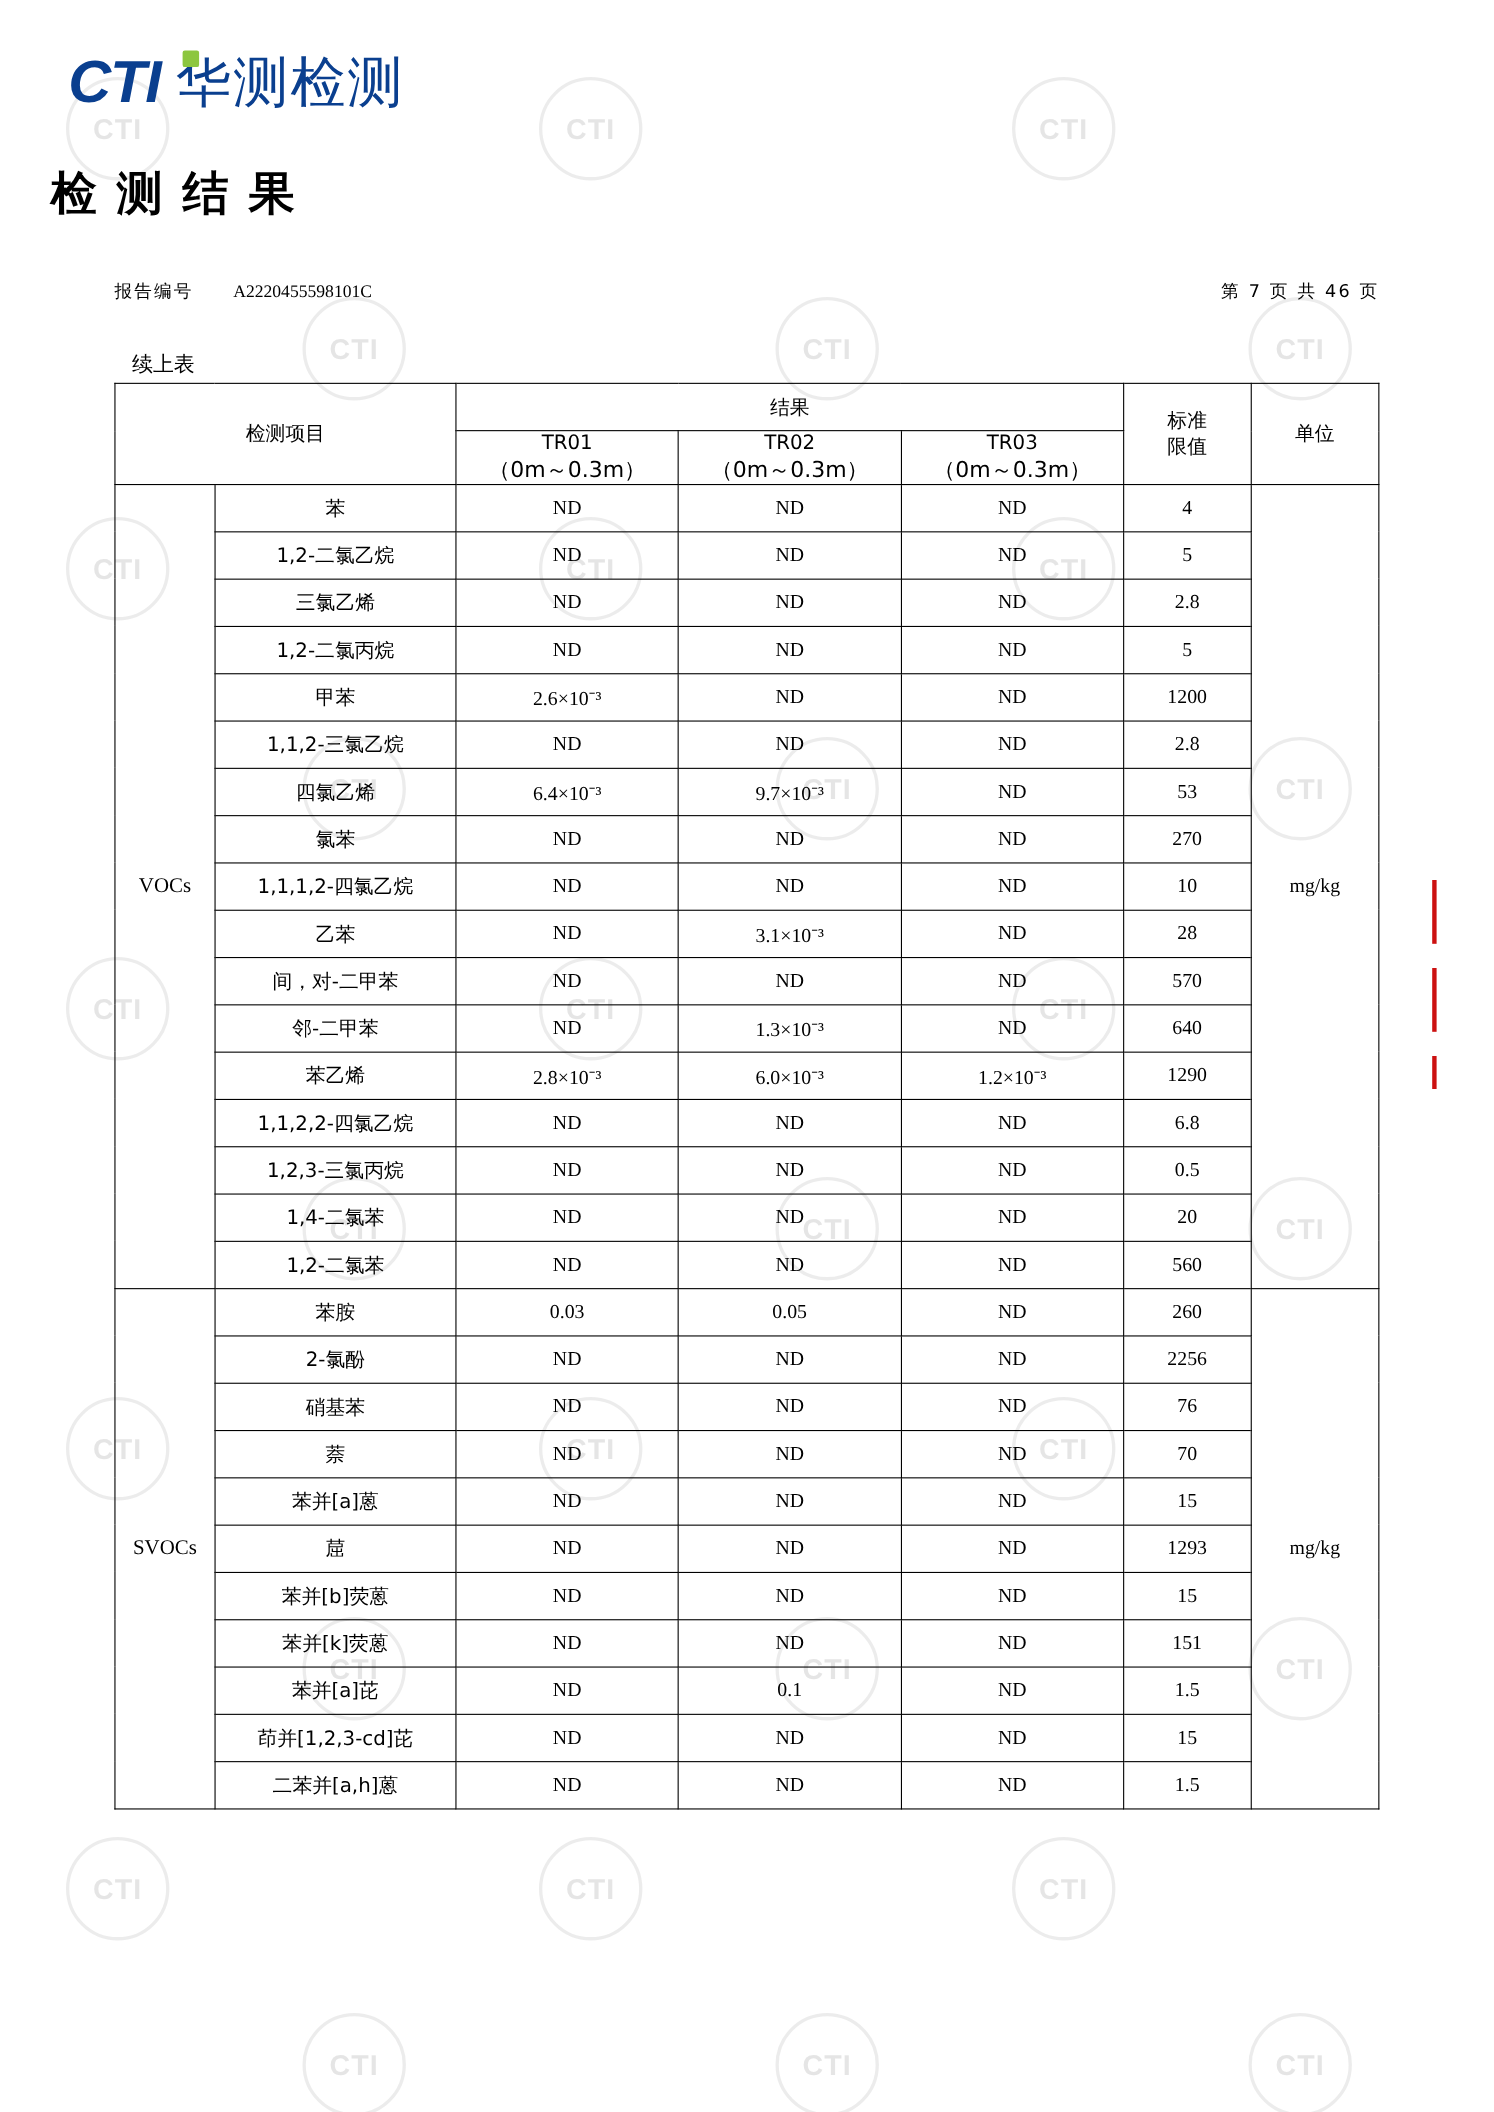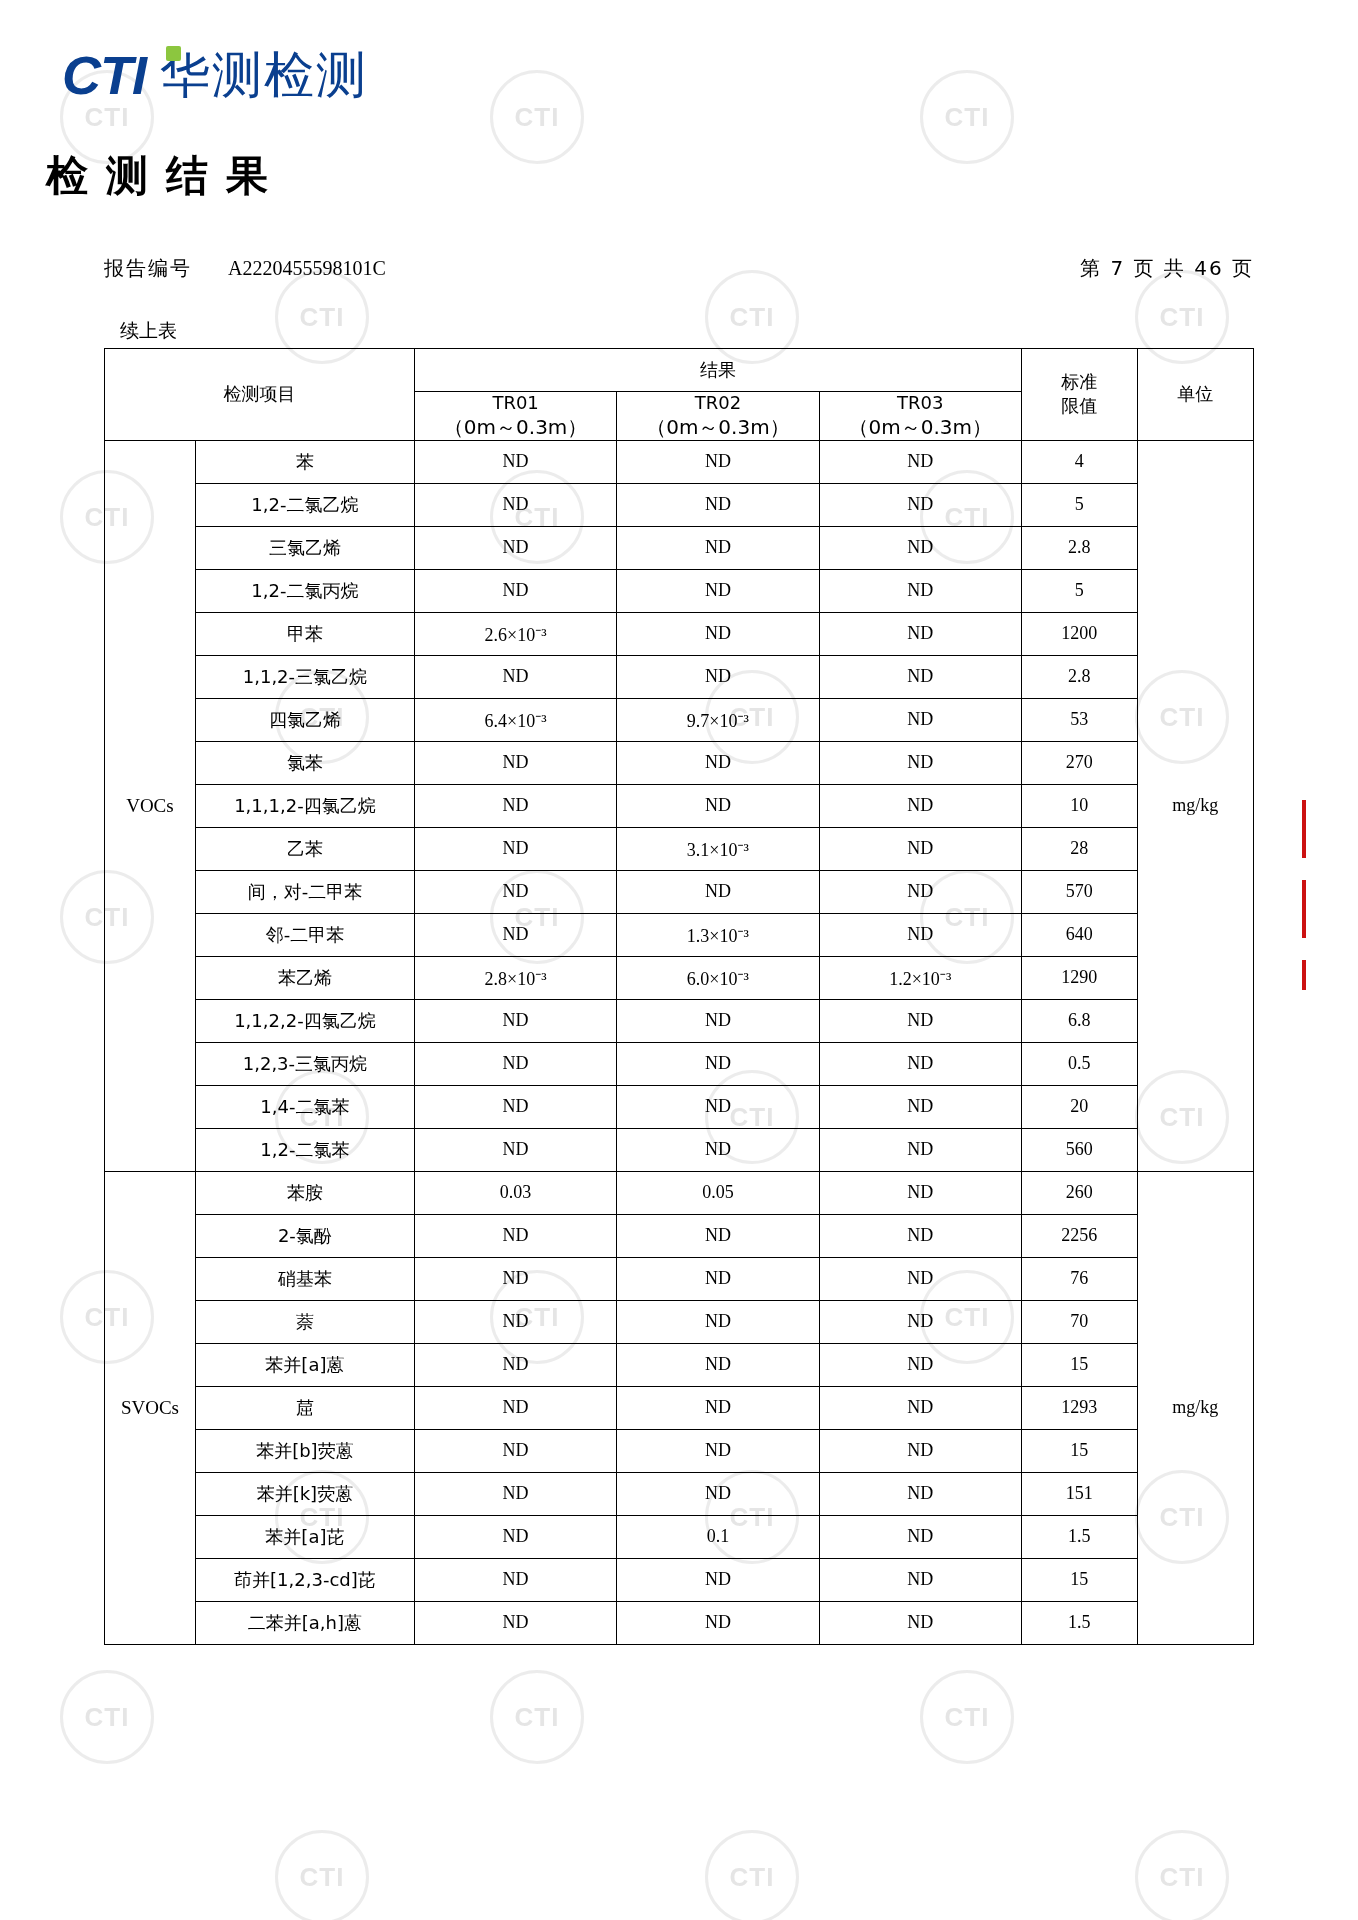--- a/index.html
+++ b/index.html
@@ -100,21 +100,21 @@
 
   
   .report-line {
     position: absolute;
     top: 255px;
     left: 104px;
     right: 104px;
     display: flex;
     justify-content: space-between;
     align-items: baseline;
-    font-size: 20px;
+    font-size: 16px;
     z-index: 3;
     font-family: "DejaVu Sans", serif;
   }
   .report-left {
     display: flex;
     align-items: baseline;
   }
   .report-no-label {
     letter-spacing: 2px;
   }

